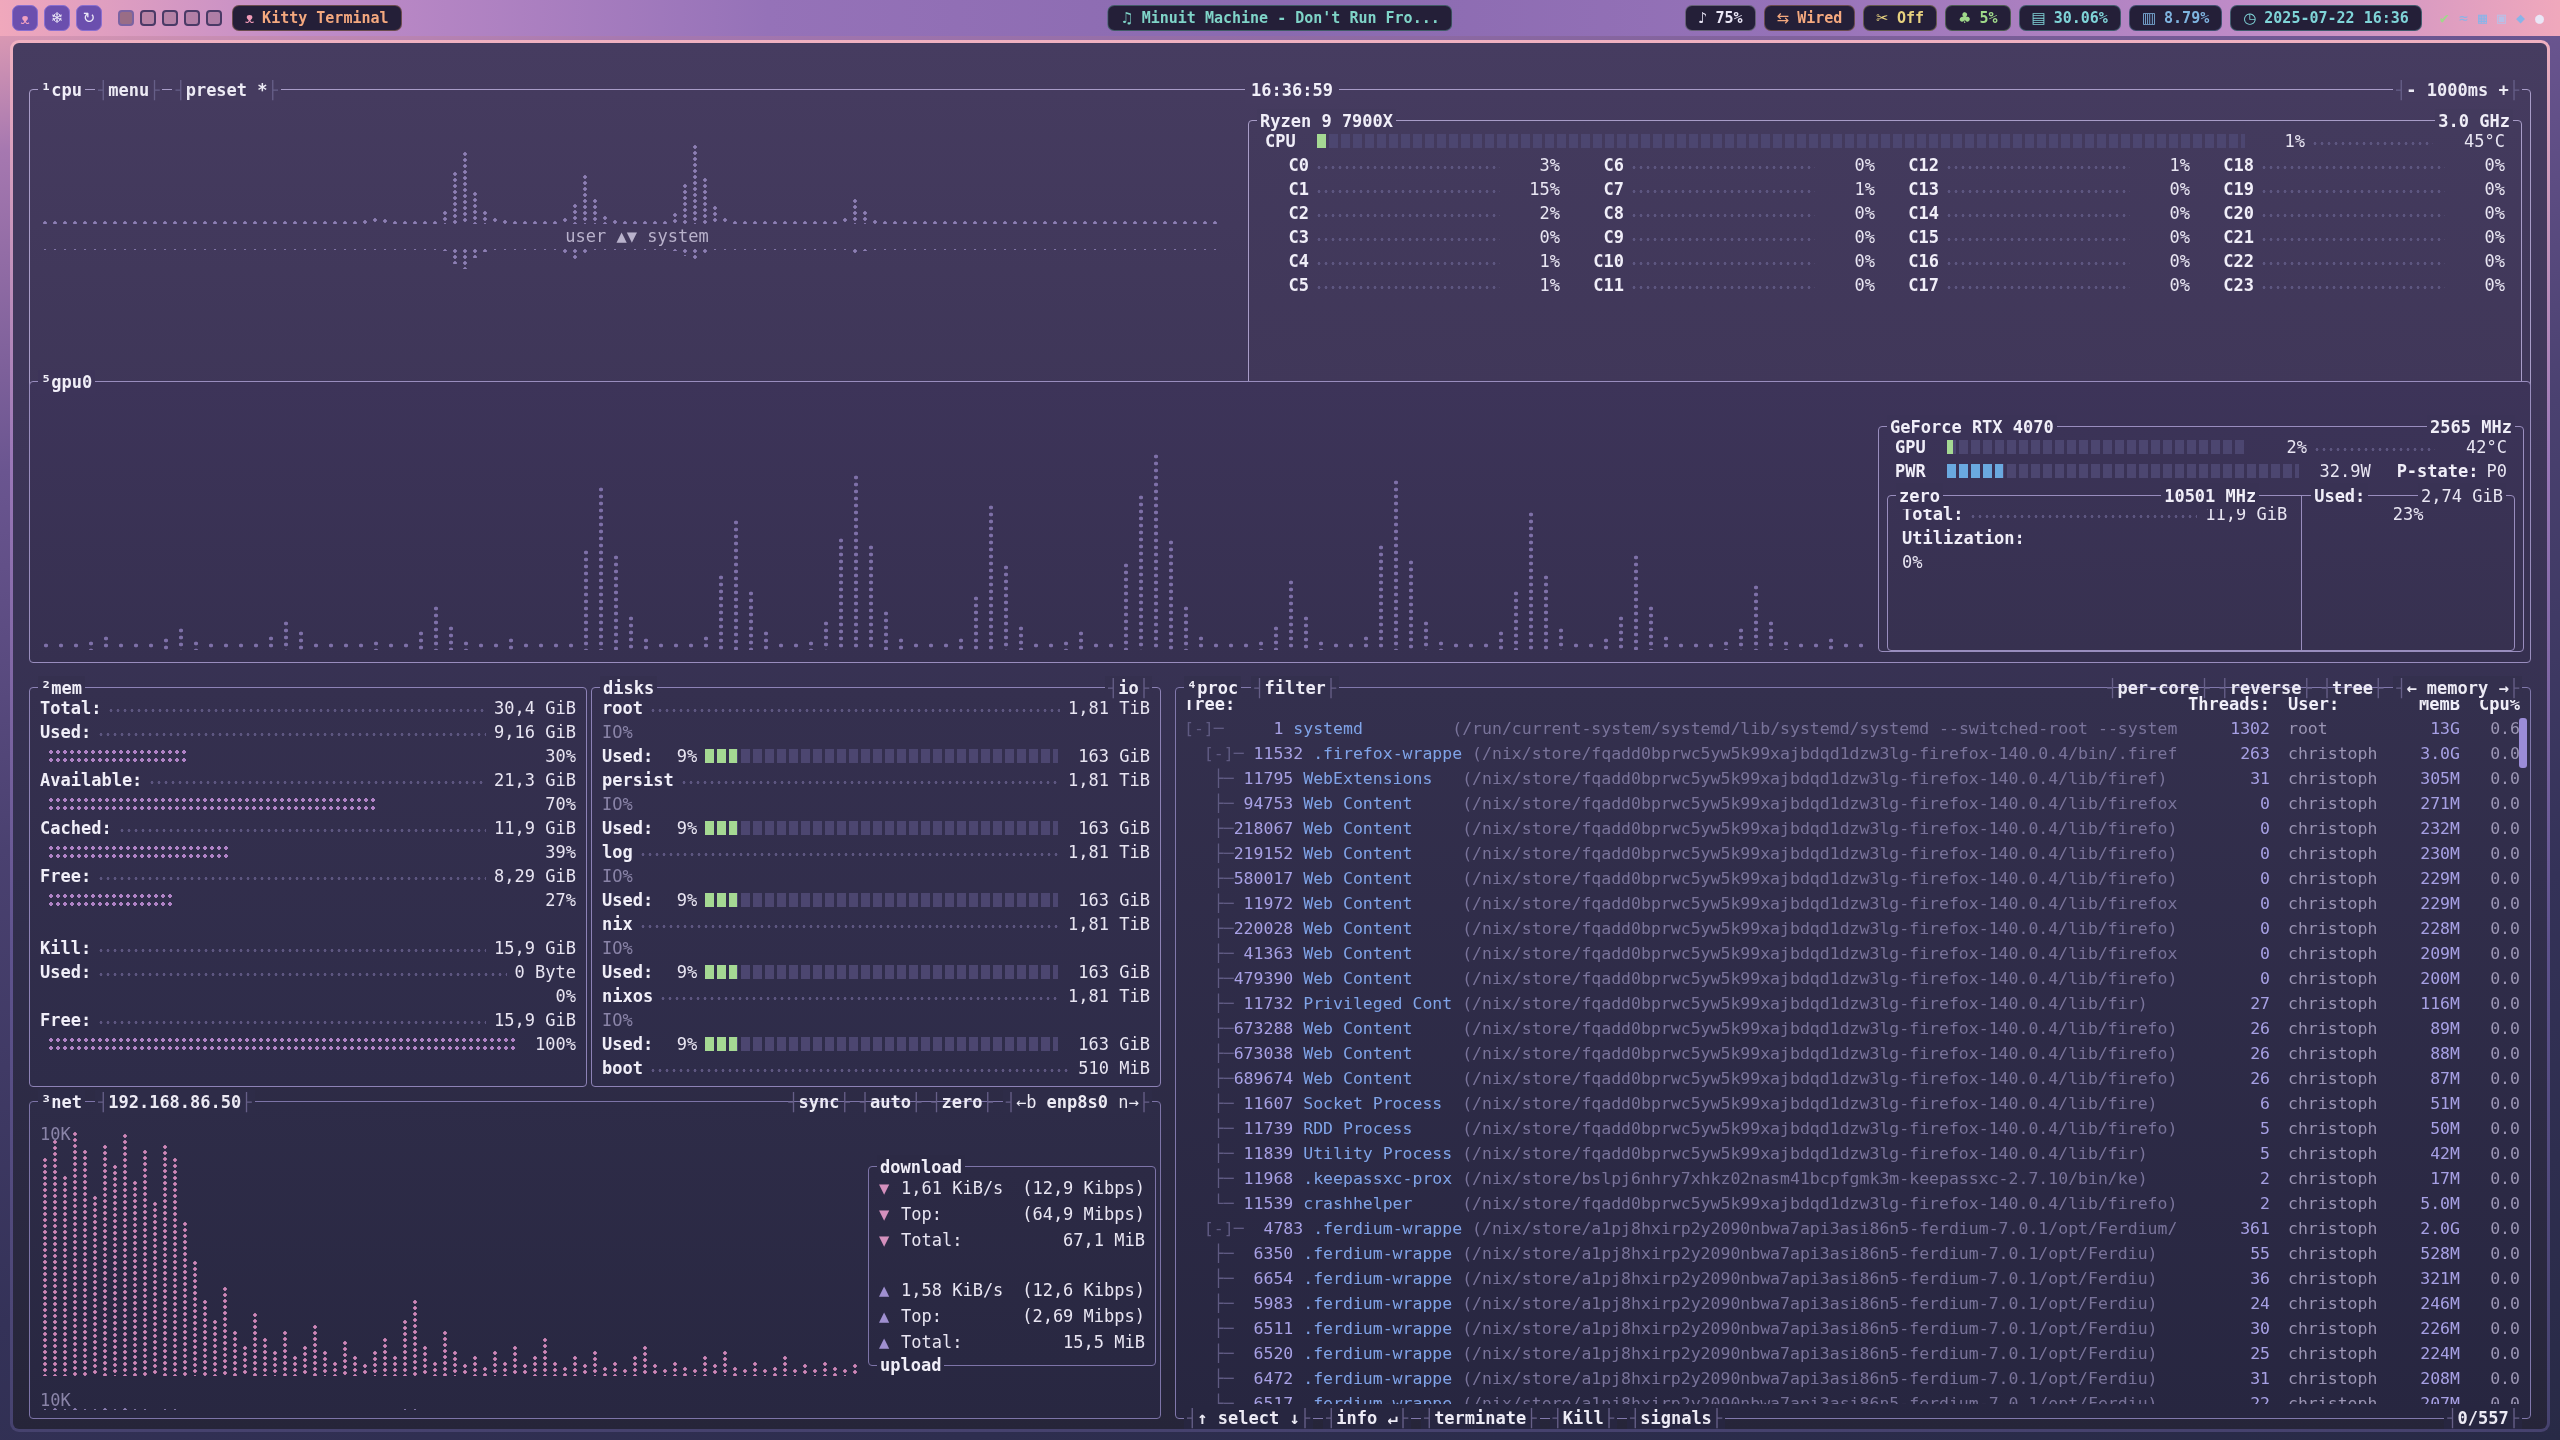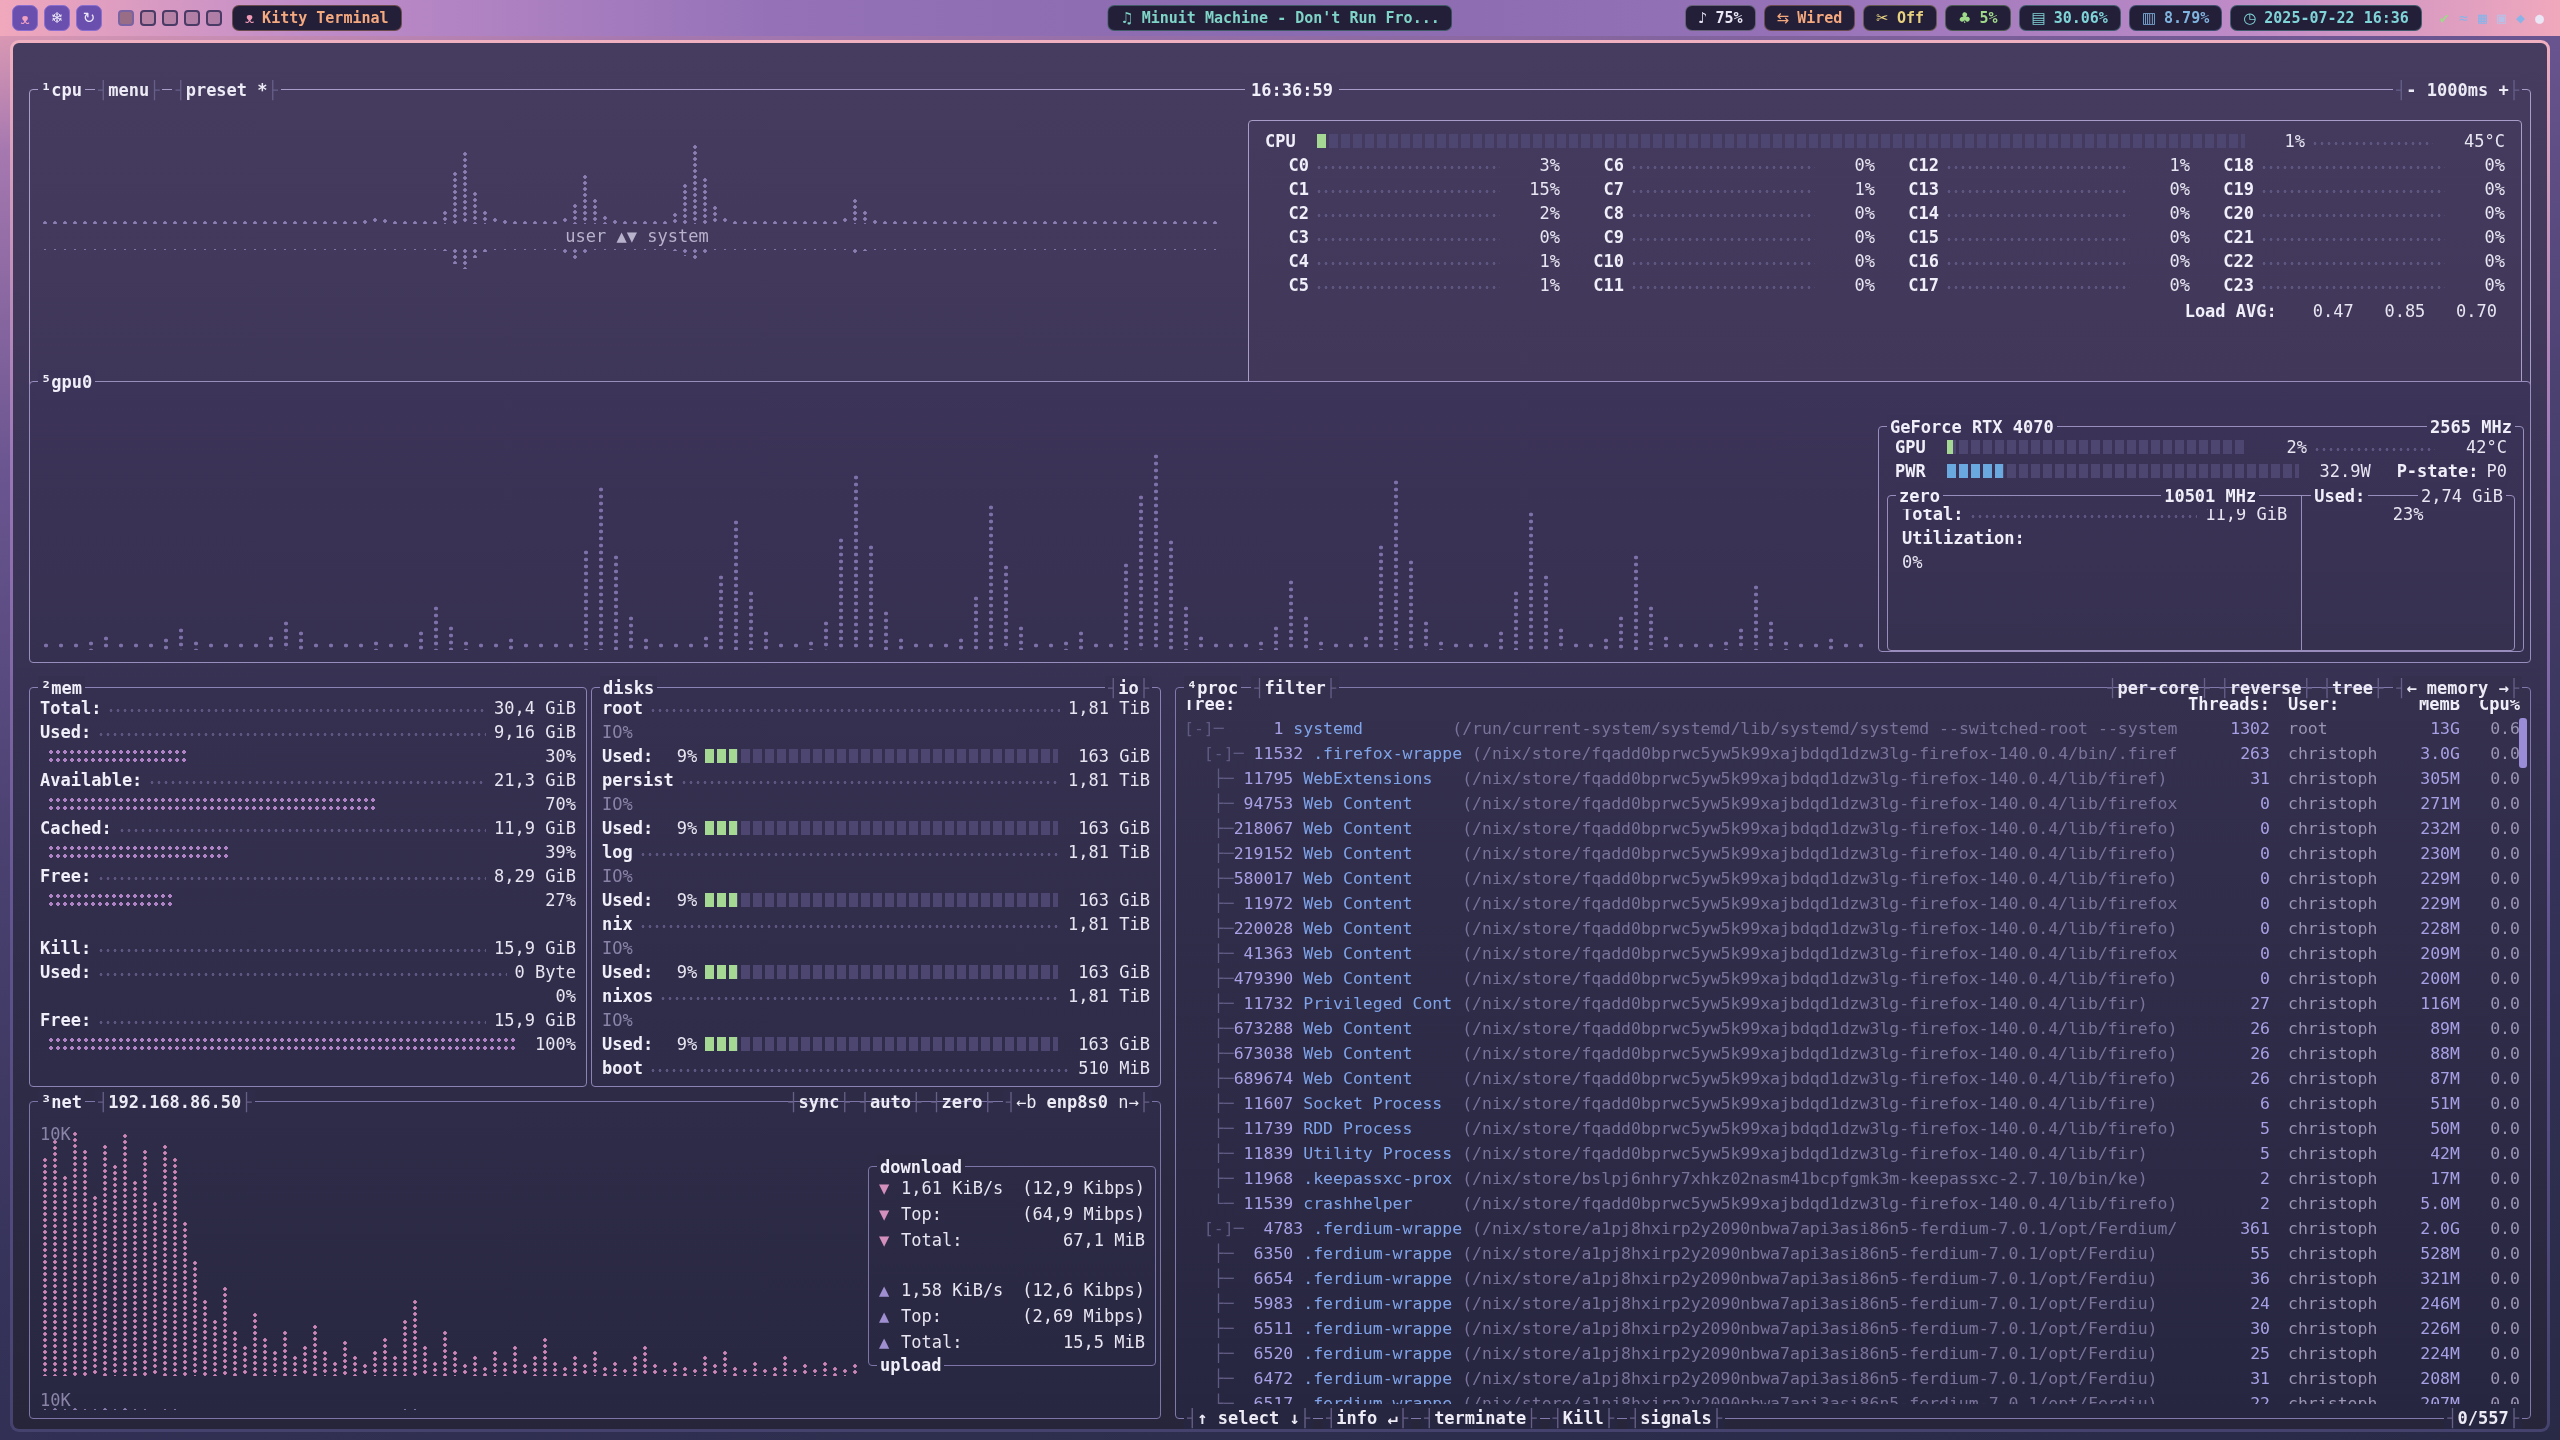--- a/index.html
+++ b/index.html
@@ -435,20 +435,25 @@
           <i style="height: 3%;"></i>
           <i style="height: 3%;"></i>
           <i style="height: 3%;"></i>
           <i style="height: 3%;"></i>
           <i style="height: 3%;"></i>
           <i style="height: 3%;"></i>
           <i style="height: 3%;"></i>
         </div>
     <span class="uptime dim">up 01:05:56</span>
     <div class="subbox cpu-sub">
+      <div class="tl">
+        <span class="title">Ryzen 9 7900X</span>
+        <span class="spacer"></span>
+        <span class="title">3.0 GHz</span>
+      </div>
       <div class="r">
         <span class="lbl" style="min-width:44px">CPU</span>
         <div class="meter" style="--fc: #a5d993; --p: 1;">
               <i></i>
             </div>
         <span class="val w52">1%</span>
         <span class="leader fix120"></span>
         <span class="val w64">45°C</span>
       </div>
       <div class="coregrid">
@@ -566,24 +571,20 @@
               <span class="lbl">C22</span>
               <span class="leader"></span>
               <span class="val w52">0%</span>
             </div>
             <div class="ccell">
               <span class="lbl">C23</span>
               <span class="leader"></span>
               <span class="val w52">0%</span>
             </div>
           </div>
-      <div class="r loadavg">
-        <span class="lbl">Load AVG:</span>
-        <span class="val">0.47   0.85   0.70</span>
-      </div>
     </div>
   </section>
 
   <section class="panel gpu">
     <div class="tl">
       <span class="title">⁵gpu0</span>
     </div>
     <div class="graph gpu-graph" style="--gc:#7e70a8">
           <i style="height: 3%;"></i>
           <i style="height: 3%;"></i>

